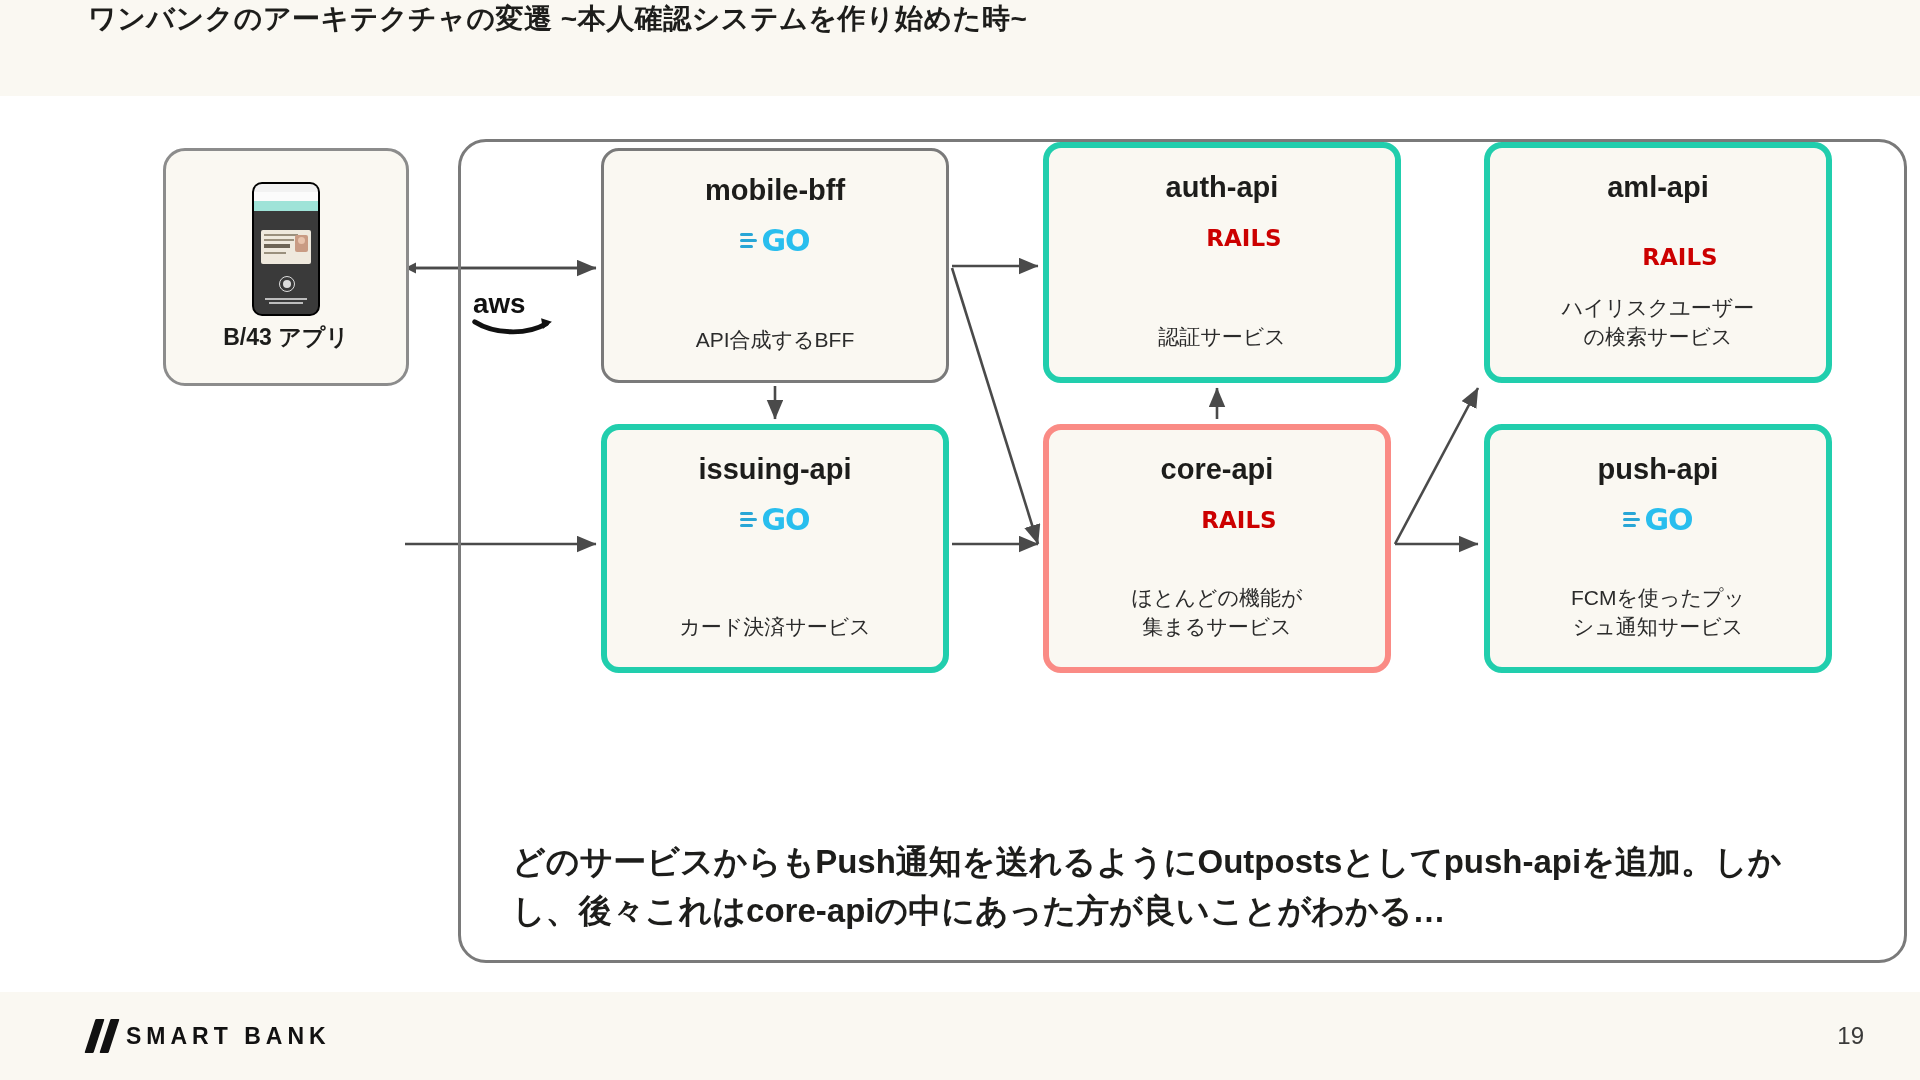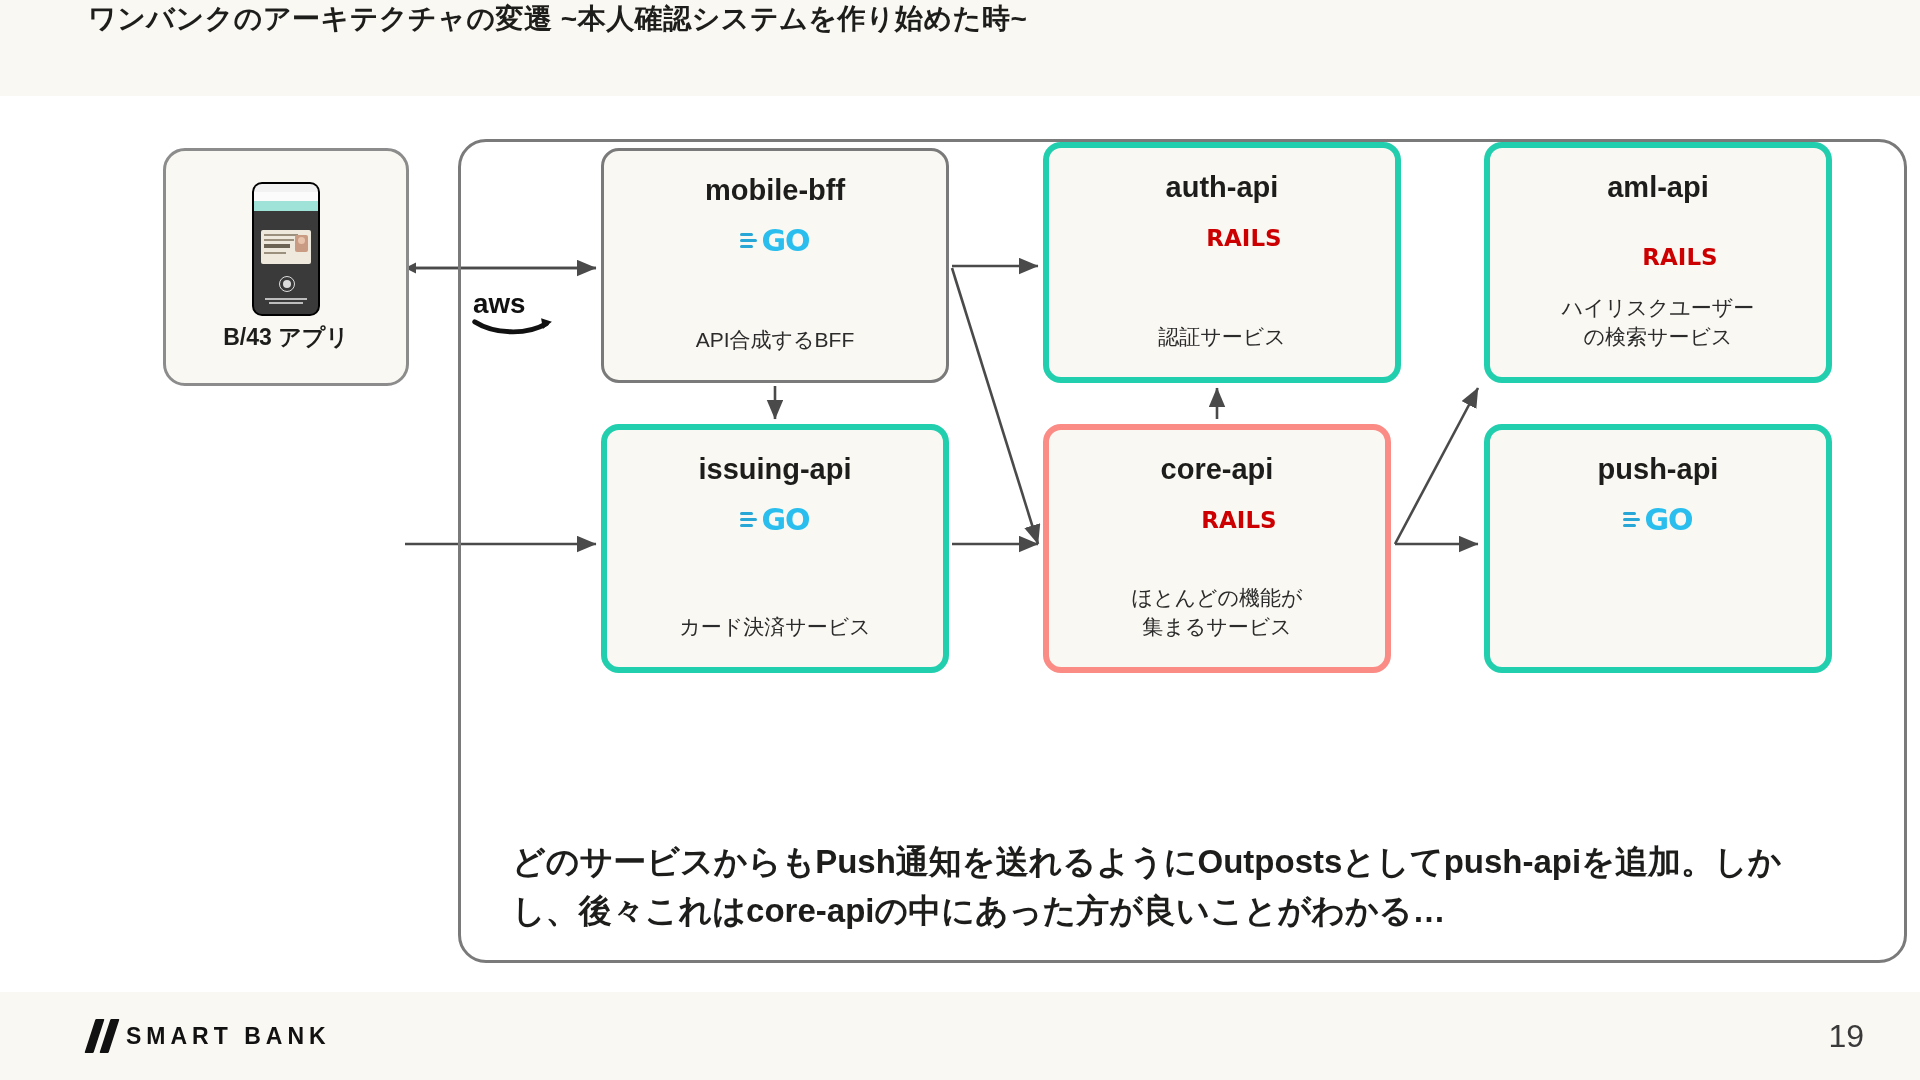--- a/index.html
+++ b/index.html
@@ -37,21 +37,21 @@
     position:absolute;background:#111;border-radius:1px;
     width:9px;height:34px;transform:skewX(-18deg);
   }
   .brand-mark i.a{left:2px;}
   .brand-mark i.b{left:17px;}
   .brand-text{
     font-size:23px;font-weight:bold;color:#111;letter-spacing:5px;
   }
   .page-num{
     position:absolute;right:56px;
-    font-size:32px;color:#3a3a3a;font-weight:500;
+    font-size:24px;color:#3a3a3a;font-weight:500;
   }
 
   
   .canvas{position:absolute;left:0;top:96px;width:1920px;height:896px;}
 
   
   .src-card{
     position:absolute;background:#faf8f2;
     border:3px solid #8c8c8c;border-radius:22px;
     display:flex;flex-direction:column;align-items:center;justify-content:center;
@@ -349,20 +349,24 @@
     <div class="tech">
       <div class="go-logo">
         <div class="dash">
             <b></b>
             <b></b>
             <b></b>
           </div>
         <div class="gotext">GO</div>
       </div>
     </div>
+    <div class="svc-desc">
+      <div>FCMを使ったプッ</div>
+      <div>シュ通知サービス</div>
+    </div>
   </div>
 
   <div class="caption-text">どのサービスからもPush通知を送れるようにOutpostsとしてpush-apiを追加。しかし、後々これはcore-apiの中にあった方が良いことがわかる…</div>
 
 </div>
 
 <div class="footer">
   <div class="brand">
     <div class="brand-mark">
         <i class="a"></i>

